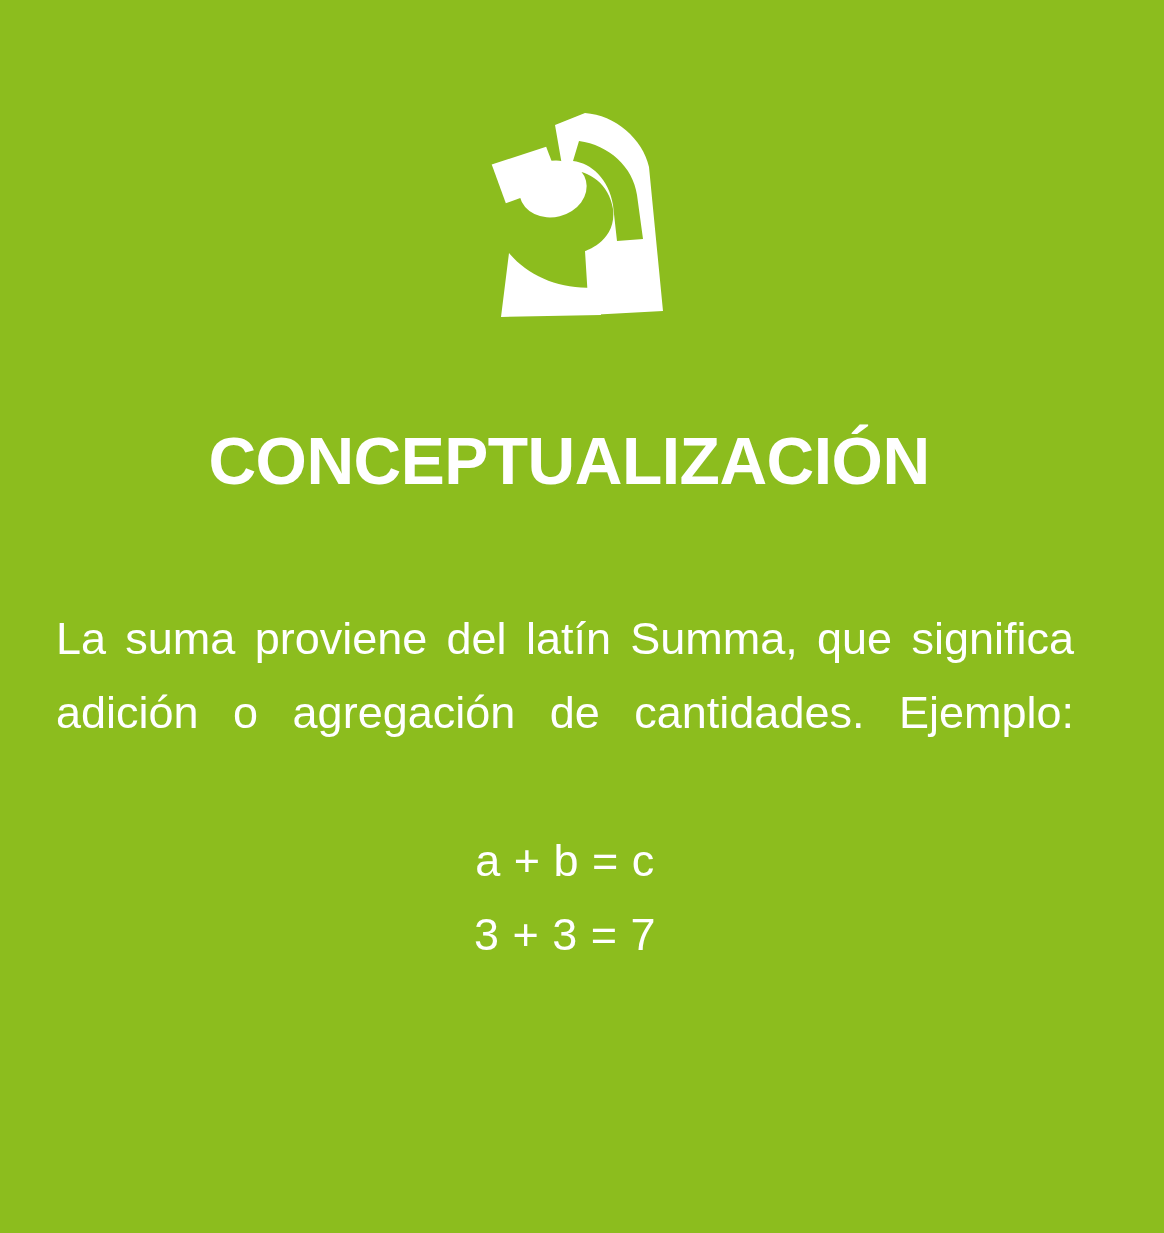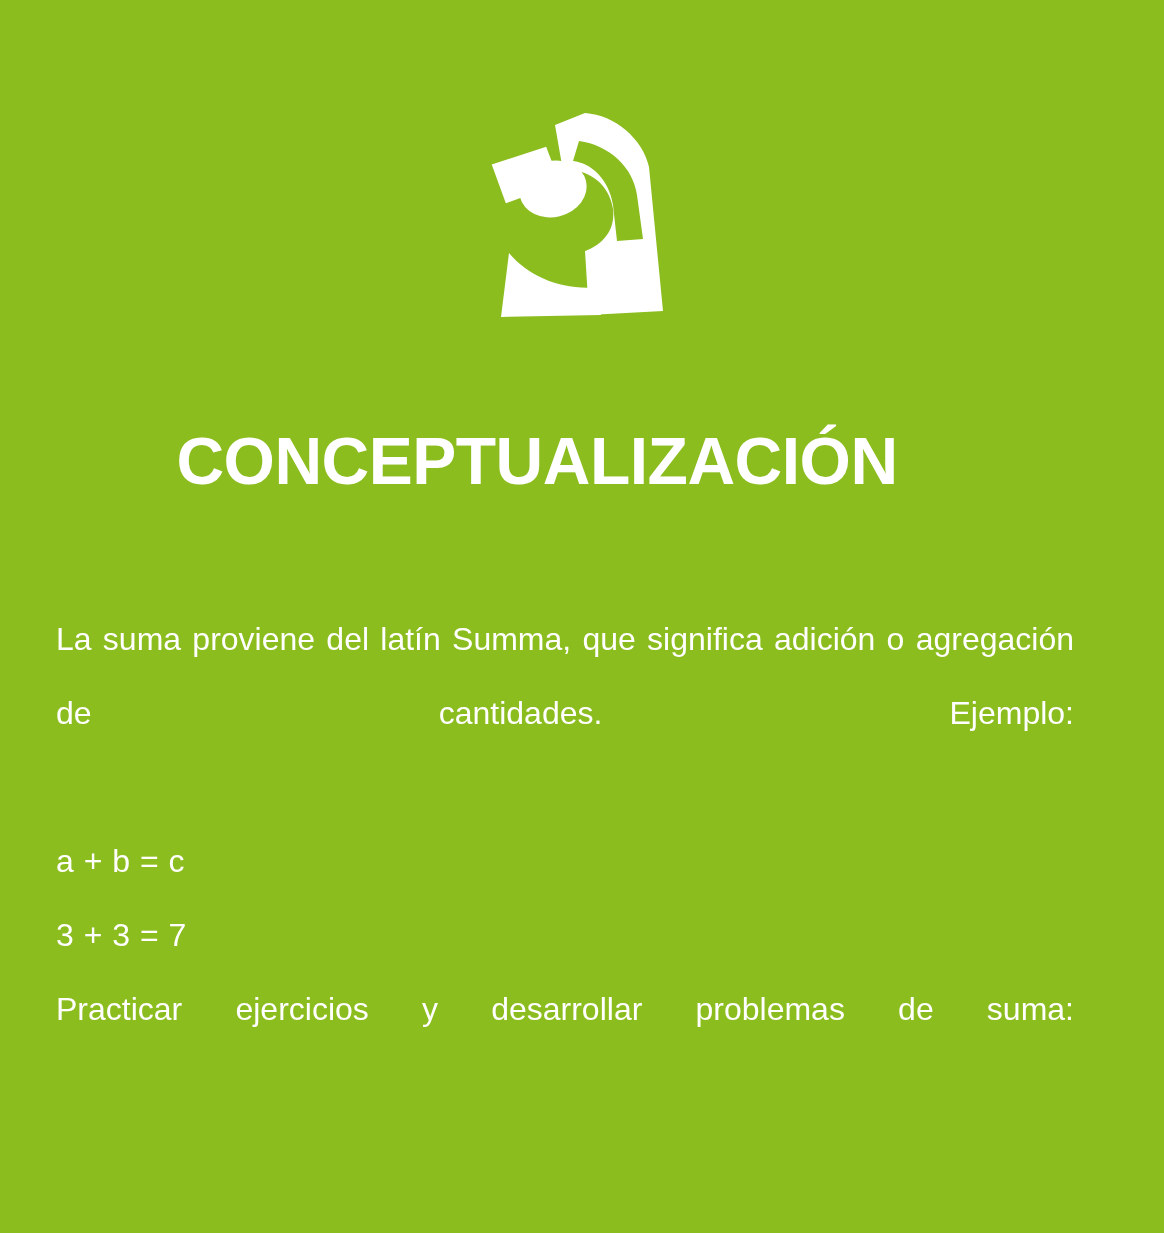--- a/index.html
+++ b/index.html
@@ -43,46 +43,47 @@
     top: 428px;
     left: 0;
     width: 1074px;
     text-align: center;
     color: #ffffff;
     font-family: "Liberation Sans", sans-serif;
     font-weight: bold;
     font-size: 66px;
     letter-spacing: -0.5px;
     line-height: 1;
+    padding-left: 32px;
   }
 
   
   .body-text {
     position: absolute;
     top: 602px;
     left: 56px;
     width: 1018px;
     color: #ffffff;
     font-family: "Liberation Sans", sans-serif;
-    font-size: 32px;
+    font-size: 45px;
     line-height: 74px;
     font-weight: 300;
   }
   .para {
     margin: 0 0 0 0;
     text-align: justify;
     text-justify: inter-word;
   }
   .para.justified::after {
     content: "";
     display: inline-block;
     width: 100%;
   }
   .eq {
-    text-align: left;
+    text-align: center;
     margin: 0;
     letter-spacing: 0.5px;
   }
 </style>
 </head>
 <body>
 
 <div class="slide">
 
   <div class="icon-wrap">
@@ -95,16 +96,15 @@
       <path fill="#ffffff" d="M42 152 C62 176 96 190 132 186 L134 214 L34 216 Z"></path>
     </svg>
   </div>
 
   <div class="title">CONCEPTUALIZACIÓN</div>
 
   <div class="body-text">
     <p class="para justified">La suma proviene del latín Summa, que significa adición o agregación de cantidades. Ejemplo:</p>
     <p class="eq">a + b = c</p>
     <p class="eq">3  + 3 = 7</p>
-    <p class="para justified">Practicar ejercicios y desarrollar problemas de suma:</p>
   </div>
 
 </div>
 
 </body></html>

